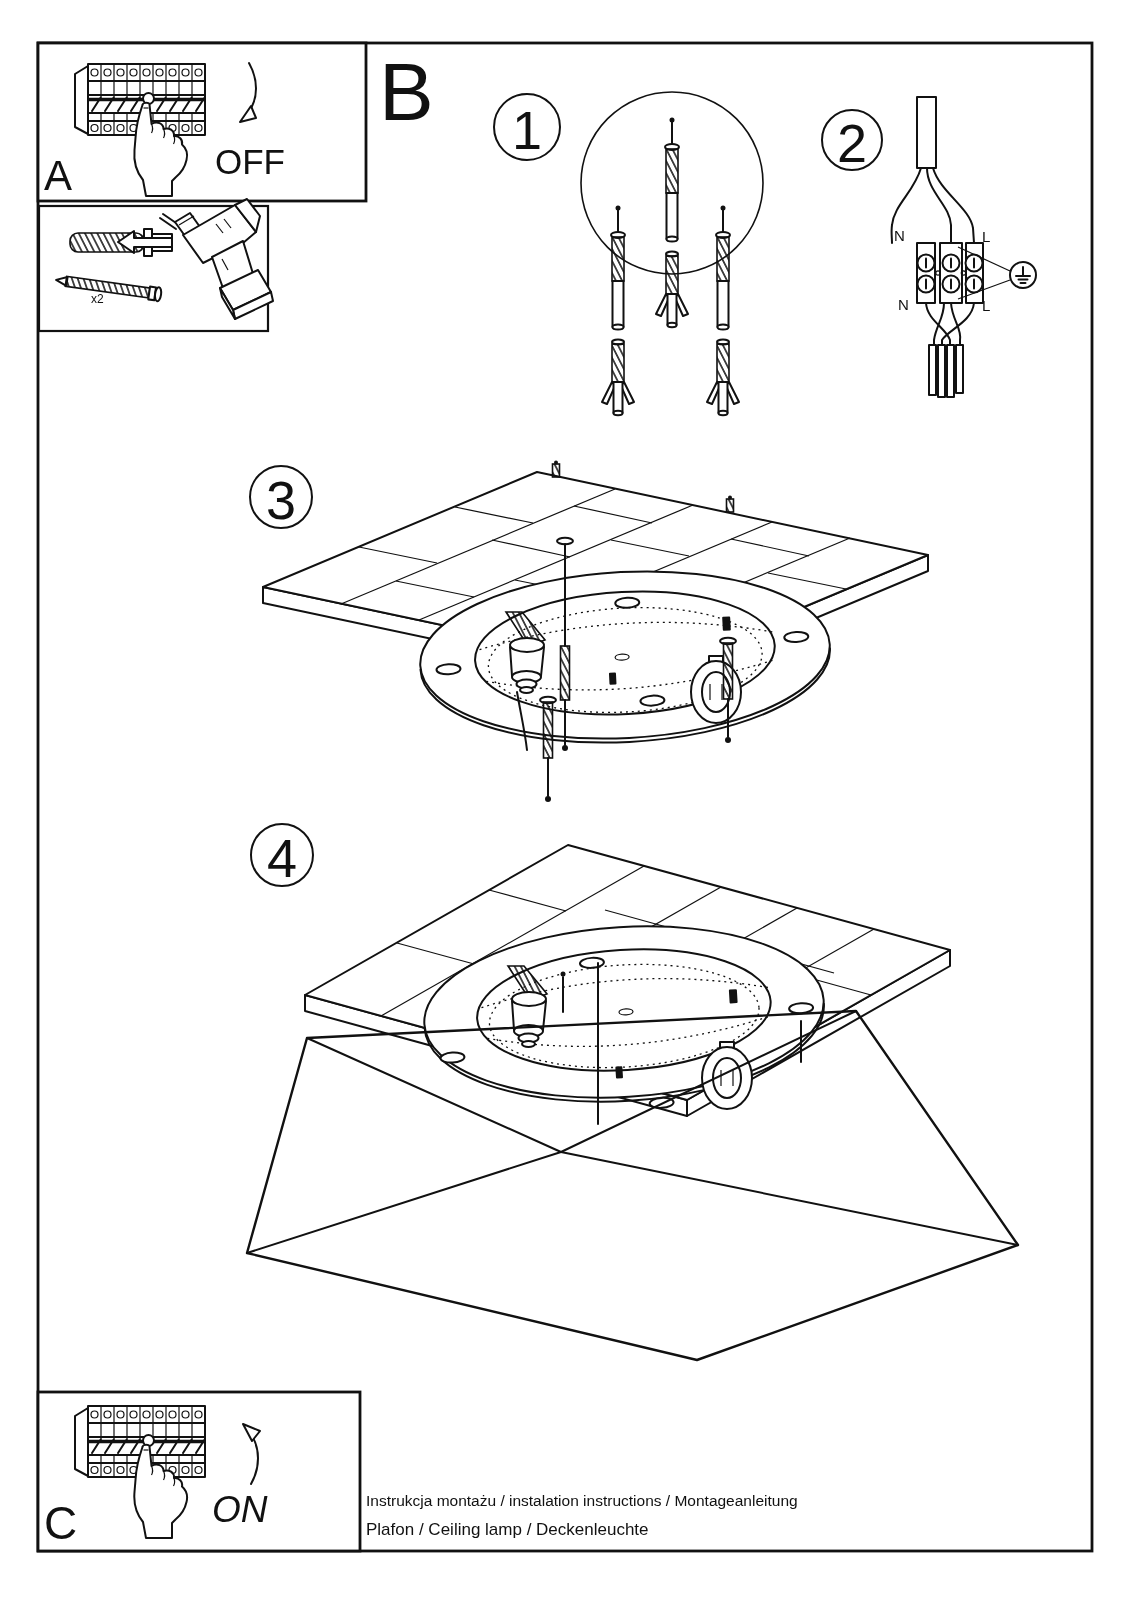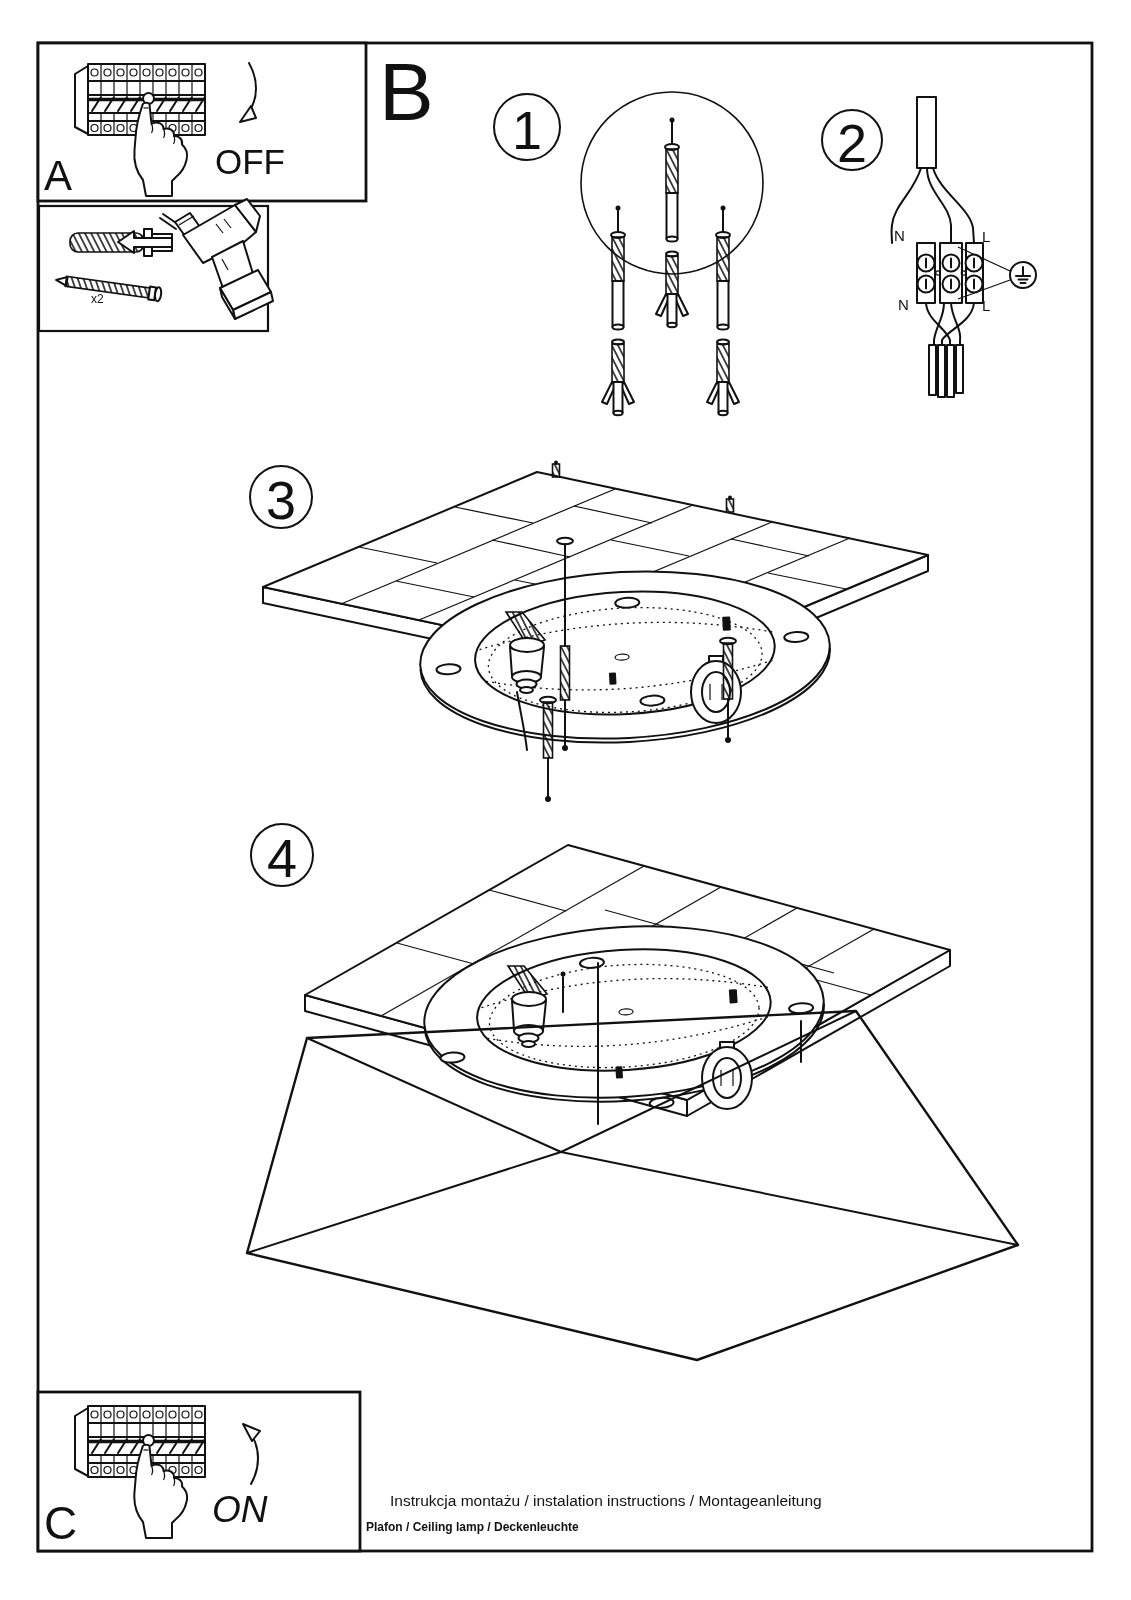--- a/index.html
+++ b/index.html
@@ -404,16 +404,16 @@
 <div class="txt badge" style="left:252px;top:831px;">4</div>
 
 <div class="txt" style="left:894px;top:228px;font-size:15px;">N</div>
 <div class="txt" style="left:982px;top:229px;font-size:15px;">L</div>
 <div class="txt" style="left:898px;top:297px;font-size:15px;">N</div>
 <div class="txt" style="left:982px;top:298px;font-size:15px;">L</div>
 
 <div class="txt" style="left:44px;top:1500px;font-size:46px;">C</div>
 <div class="txt" style="left:212px;top:1491px;font-size:37px;font-style:italic;">ON</div>
 
-<div class="txt" style="left:366px;top:1493px;font-size:15.5px;margin-left:24px;">Instrukcja montażu / instalation instructions / Montageanleitung</div>
-<div class="txt" style="left:366px;top:1521px;font-size:12px;font-weight:bold;">Plafon / Ceiling lamp / Deckenleuchte</div>
+<div class="txt" style="left:366px;top:1493px;font-size:15.5px;">Instrukcja montażu / instalation instructions / Montageanleitung</div>
+<div class="txt" style="left:366px;top:1521px;font-size:17px;">Plafon / Ceiling lamp / Deckenleuchte</div>
 
 </div>
 
 </body></html>

